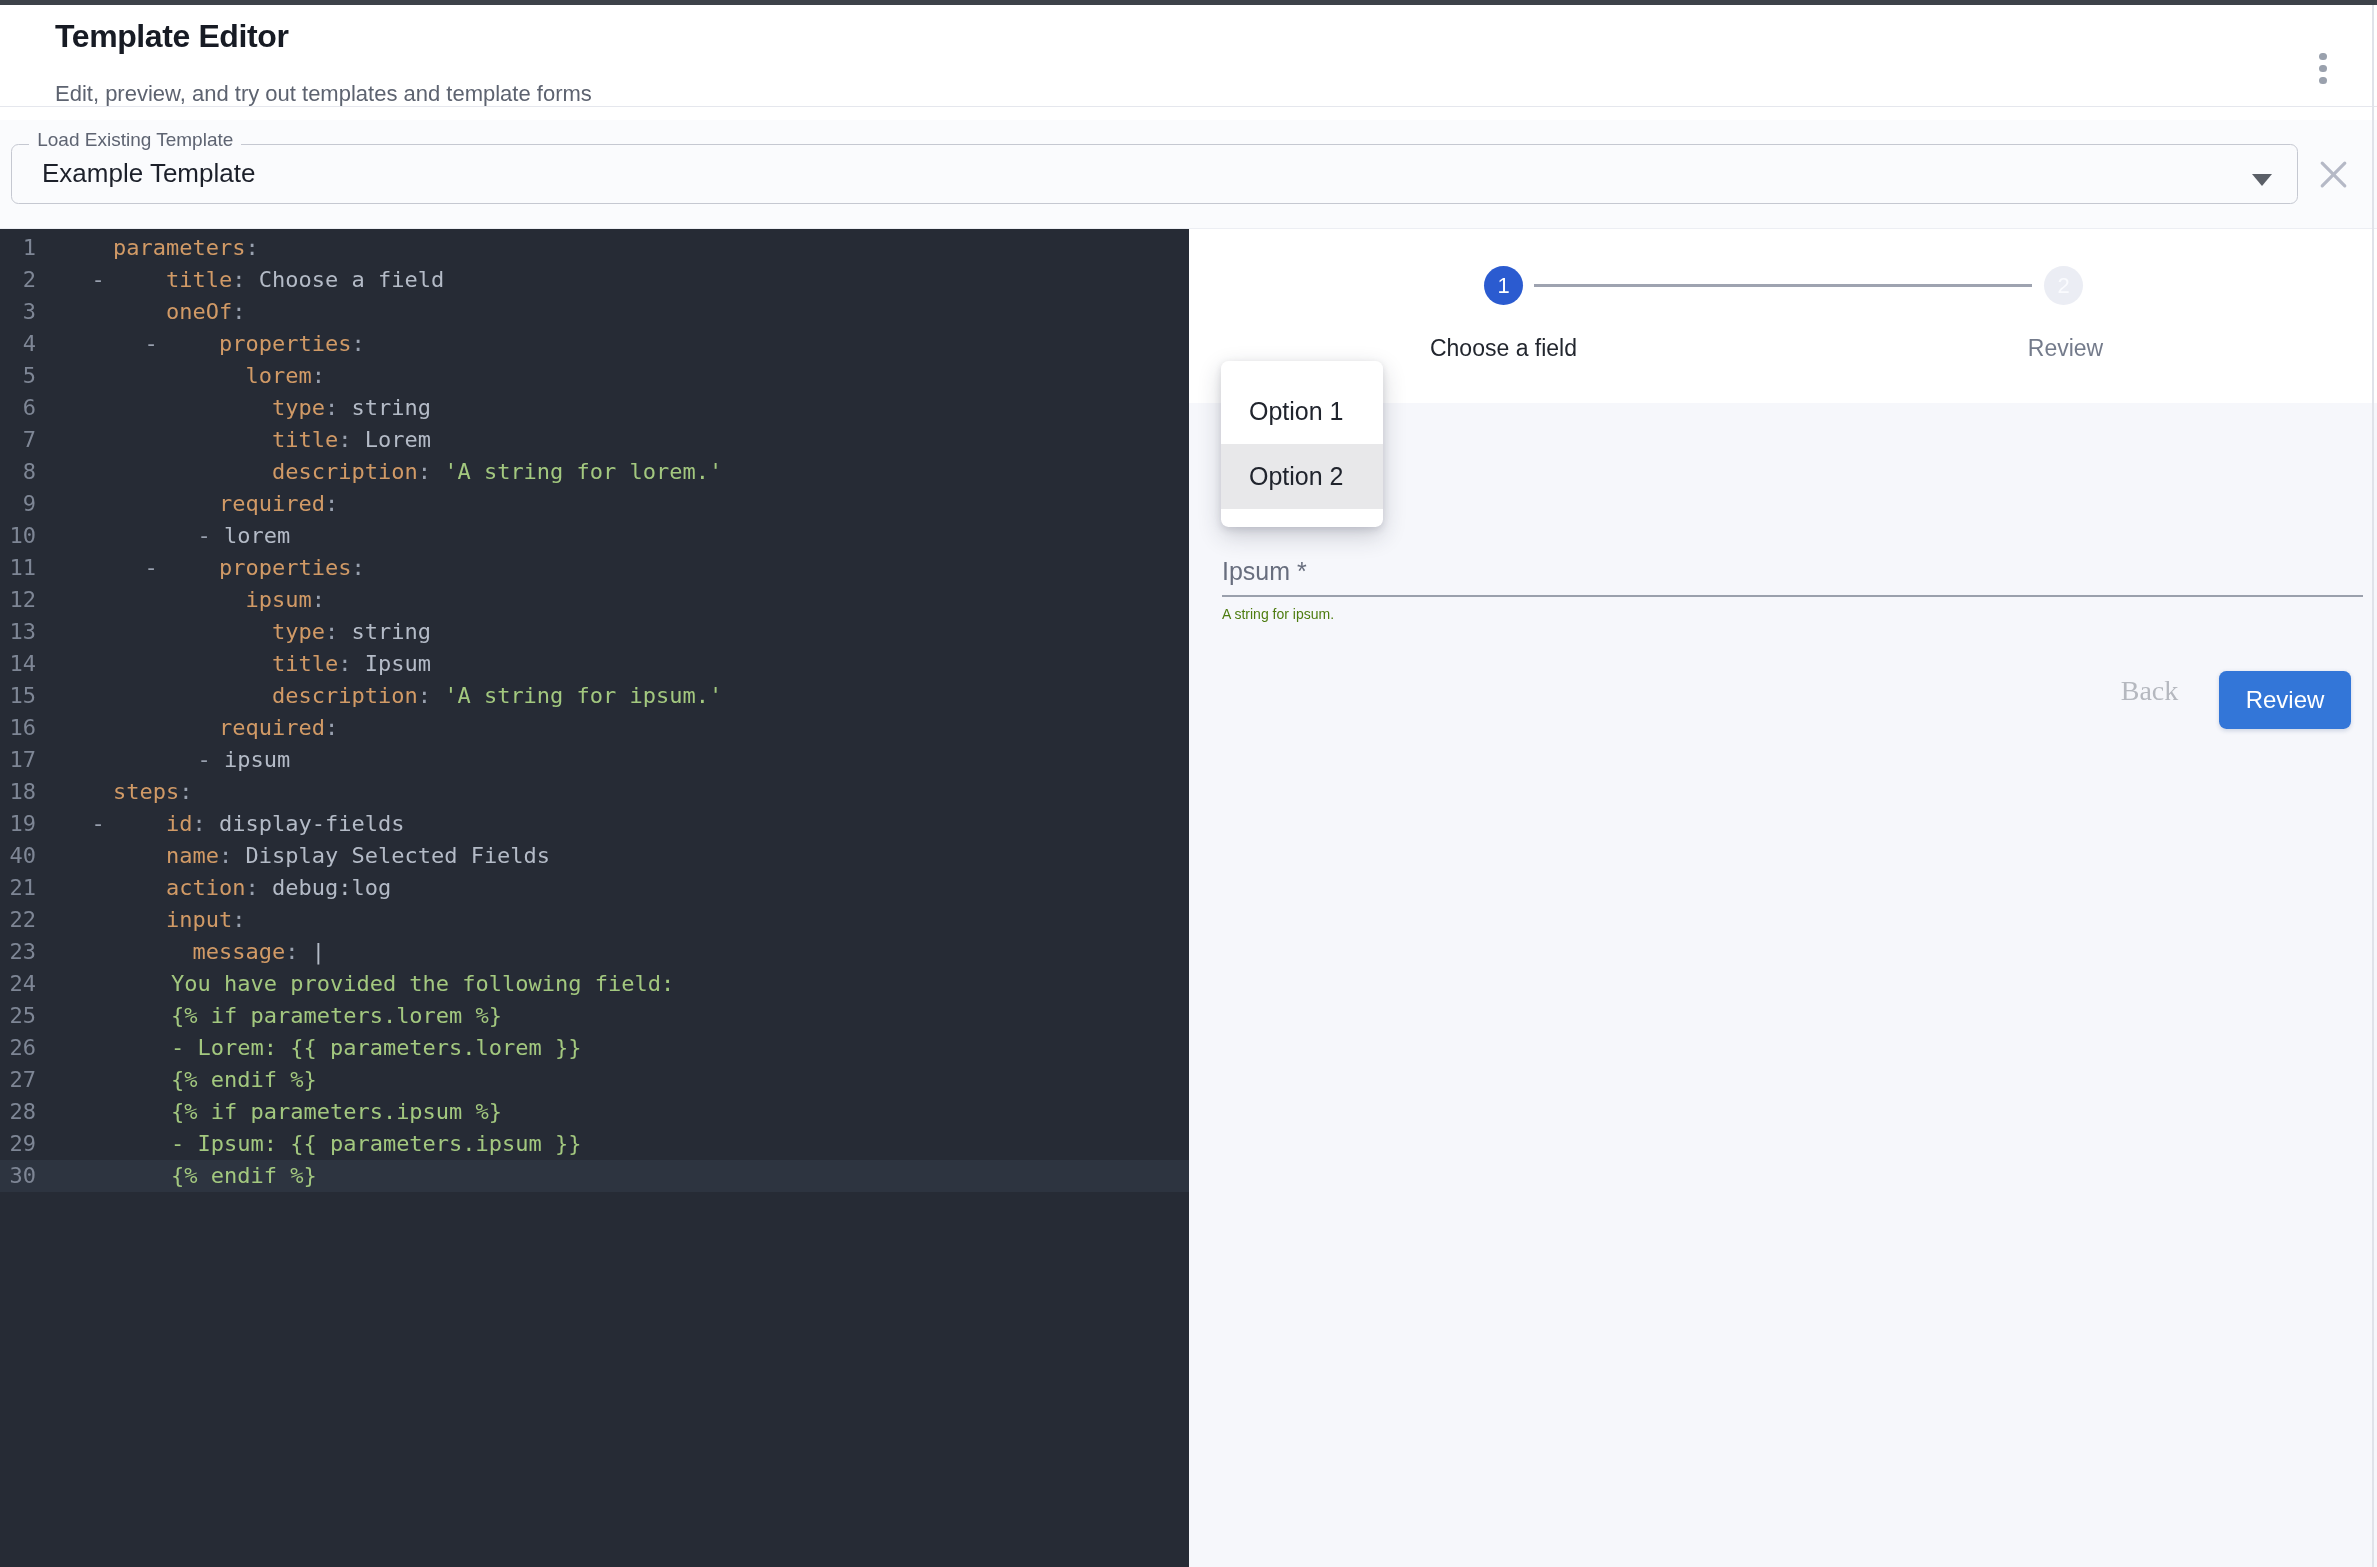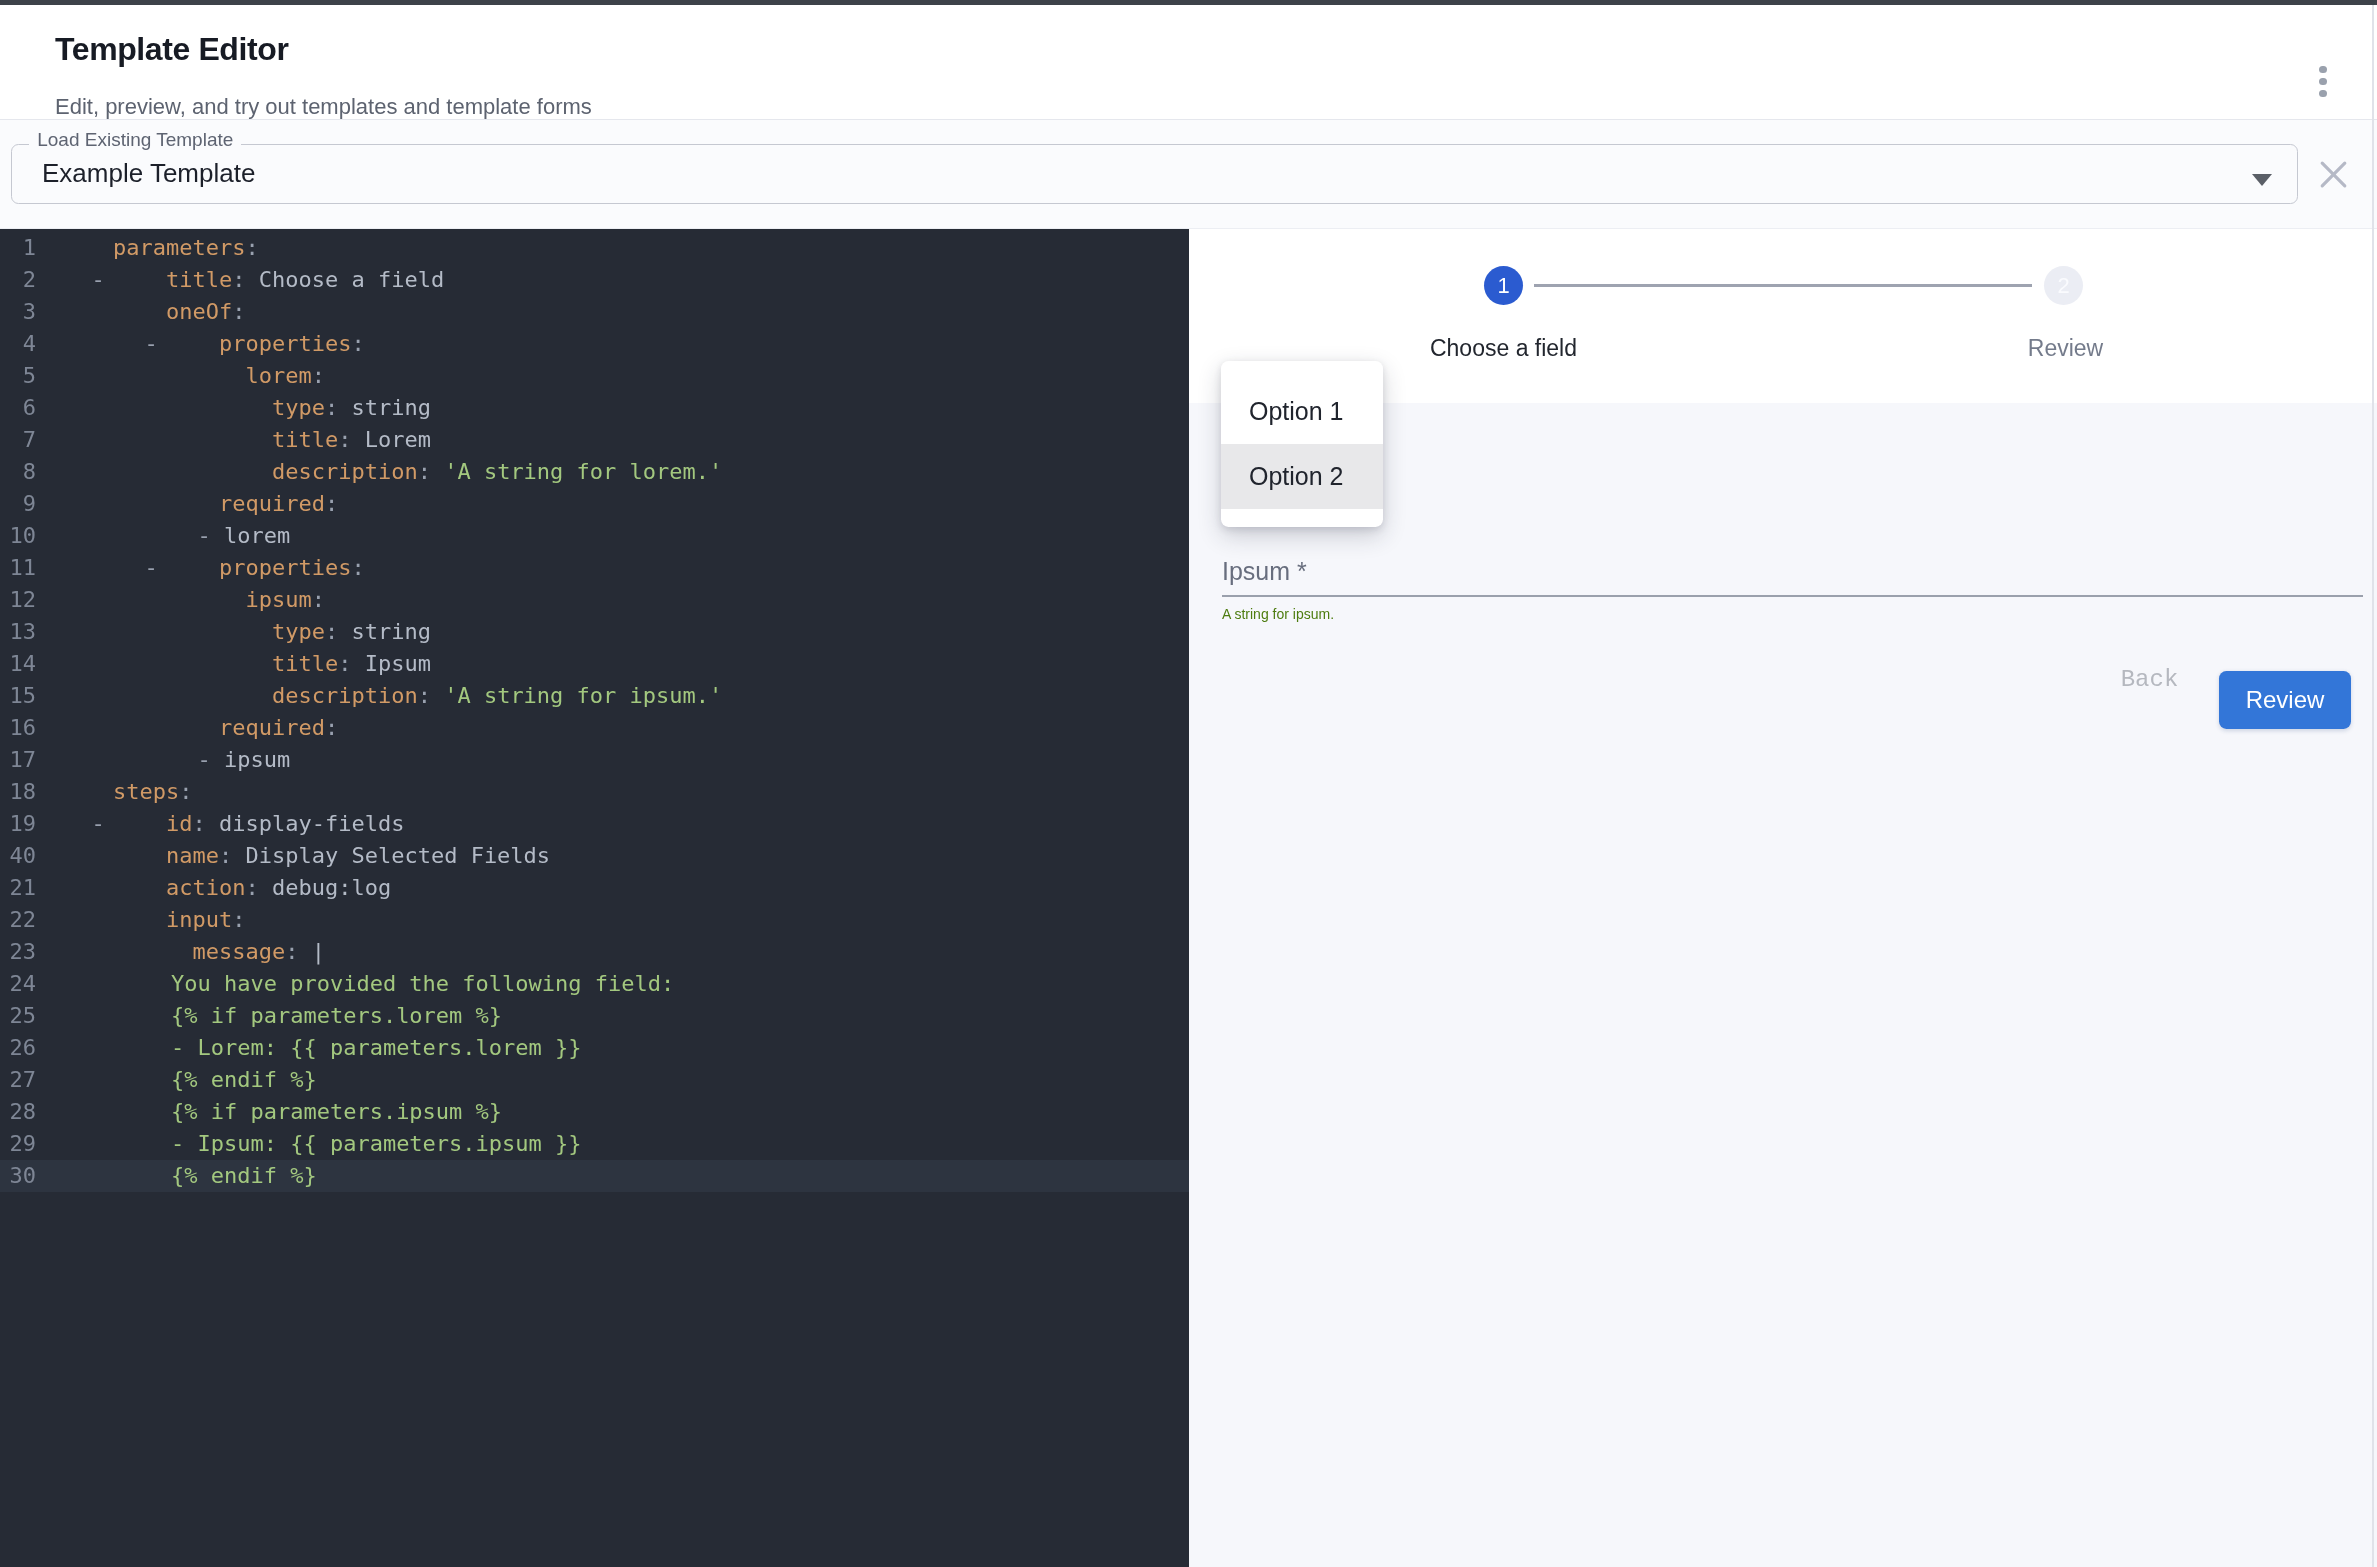--- a/index.html
+++ b/index.html
@@ -18,21 +18,21 @@
   *{margin:0;padding:0;box-sizing:border-box;}
   html,body{width:2377px;height:1567px;overflow:hidden;background:#fff;
     font-family:"Liberation Sans",sans-serif;}
   .abs{position:absolute;}
 
   
   #topbar{left:0;top:0;width:2377px;height:4.9px;background:#3d4249;}
   #right-divider{left:2372px;top:4.9px;width:1.6px;height:1562px;background:#e0e2e9;z-index:50;}
 
   
-  #header{left:0;top:20px;width:2377px;height:100px;background:#fff;border-bottom:1.6px solid #e5e7ed;}
+  #header{left:0;top:7px;width:2377px;height:100px;background:#fff;border-bottom:1.6px solid #e5e7ed;}
   #page-title{left:55px;top:11.4px;font-size:32px;font-weight:700;color:#171b24;letter-spacing:-0.4px;}
   #page-subtitle{left:55px;top:74px;font-size:22px;color:var(--muted);}
   #kebab{left:2302px;top:36px;width:42px;height:51px;background:none;border:none;cursor:pointer;
     display:flex;flex-direction:column;align-items:center;justify-content:center;gap:4.9px;}
   #kebab i{width:7.4px;height:7.4px;border-radius:50%;background:#9aa1ad;display:block;}
 
   
   #select-strip{left:0;top:120px;width:2377px;height:109px;background:#fafbfd;border-bottom:0.8px solid #eceef3;}
   #select-box{left:11.4px;top:24px;width:2287px;height:60px;border:1.6px solid #c5c8d1;border-radius:7.4px;cursor:pointer;}
   #select-label{left:29px;top:9px;font-size:19px;color:#5e6472;background:#fafbfd;padding:0 8.2px;z-index:2;}
@@ -73,22 +73,22 @@
     white-space:nowrap;}
   .menu-item.hl{background:#e8e8ea;}
 
   
   #ipsum-field{left:33px;top:315px;width:1141px;height:53px;cursor:pointer;}
   #field-label{left:0;top:13px;font-size:25px;color:#686e7e;text-align:right;}
   #field-underline{left:0;top:51px;width:1141px;height:1.6px;background:#9aa0ac;}
   #helper-text{left:33px;top:377px;font-size:14px;color:#4d7c0f;}
 
   
-  #back-btn{left:913px;top:424px;width:95px;height:52px;background:none;border:none;
-    font-size:24px;color:#b5b8bf;font-family:Liberation Mono, monospace;cursor:default;}
+  #back-btn{left:913px;top:436px;width:95px;height:52px;background:none;border:none;
+    font-size:28px;color:#b5b8bf;font-family:Liberation Serif, serif;cursor:default;}
   #review-btn{left:1030px;top:442px;width:132px;height:58px;background:var(--button-blue);border:none;
     border-radius:7.4px;font-size:24px;color:#ffffff;font-family:"Liberation Sans",sans-serif;cursor:pointer;
     box-shadow:0 1.6px 4.1px rgba(30,60,120,.18);}
 </style>
 </head>
 <body>
 
 <div id="topbar" class="abs"></div>
 
 <div id="header" class="abs">

